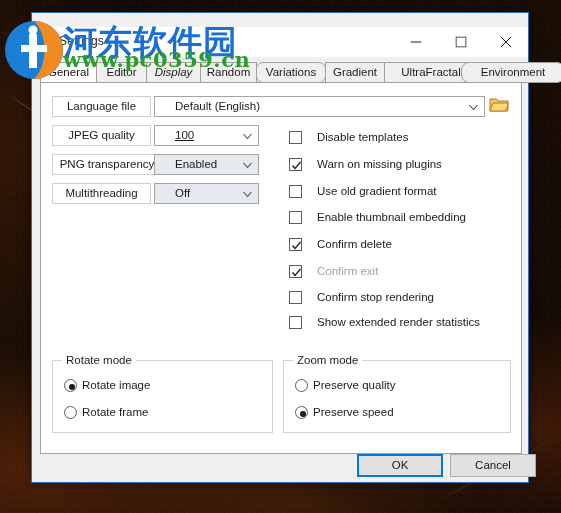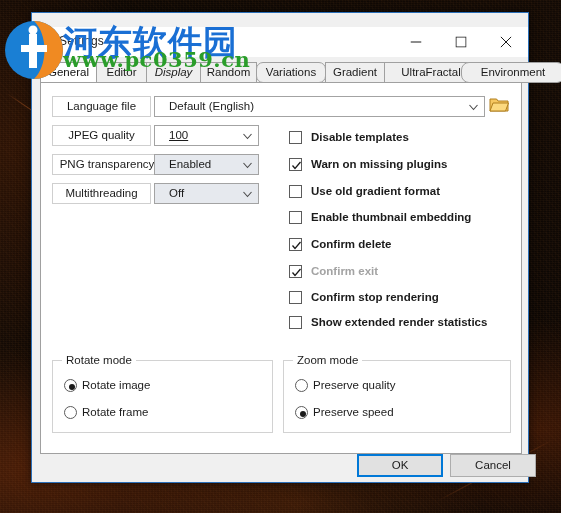--- a/index.html
+++ b/index.html
@@ -63,33 +63,33 @@
     position:absolute;height:21px;line-height:19px;box-sizing:border-box;
     border:1px solid #cfcfcf;background:#ffffff;
     font-size:11.5px;color:#1b1b1b;text-align:center;
   }
   .lblbox.dim{color:#a3a3a3;}
 
   
   .combo{
     position:absolute;height:21px;box-sizing:border-box;
     border:1px solid #a3a3a3;background:#ffffff;
-    font-size:11.5px;color:#1b1b1b;line-height:19px;padding-left:14px;cursor:default;
+    font-size:11.5px;color:#1b1b1b;line-height:19px;padding-left:20px;cursor:default;
   }
   .combo.gray{background:#e6e9ee;}
   .combo .chev{position:absolute;right:6px;top:6px;width:9px;height:9px;}
 
   
   .chk{position:absolute;font-size:11.5px;color:#1b1b1b;cursor:default;height:15px;line-height:15px;}
   .chk .box{
     position:absolute;left:0;top:0;width:13px;height:13px;box-sizing:border-box;
     border:1px solid #5b5b5b;background:#ffffff;
   }
   .chk .box svg{position:absolute;left:1px;top:1px;}
-  .chk .txt{position:absolute;left:22px;top:-1px;white-space:nowrap;font-weight:bold;}
+  .chk .txt{position:absolute;left:28px;top:-1px;white-space:nowrap;}
   .chk.dim .txt{color:#a3a3a3;}
 
   .rad{position:absolute;font-size:11.5px;color:#1b1b1b;cursor:default;height:15px;line-height:15px;}
   .rad .circ{
     position:absolute;left:0;top:0;width:13px;height:13px;box-sizing:border-box;
     border:1px solid #5b5b5b;border-radius:50%;background:#ffffff;
   }
   .rad .dot{position:absolute;left:3.5px;top:3.5px;width:6px;height:6px;border-radius:50%;background:#1b1b1b;}
   .rad .txt{position:absolute;left:18px;top:-1px;white-space:nowrap;}
 

